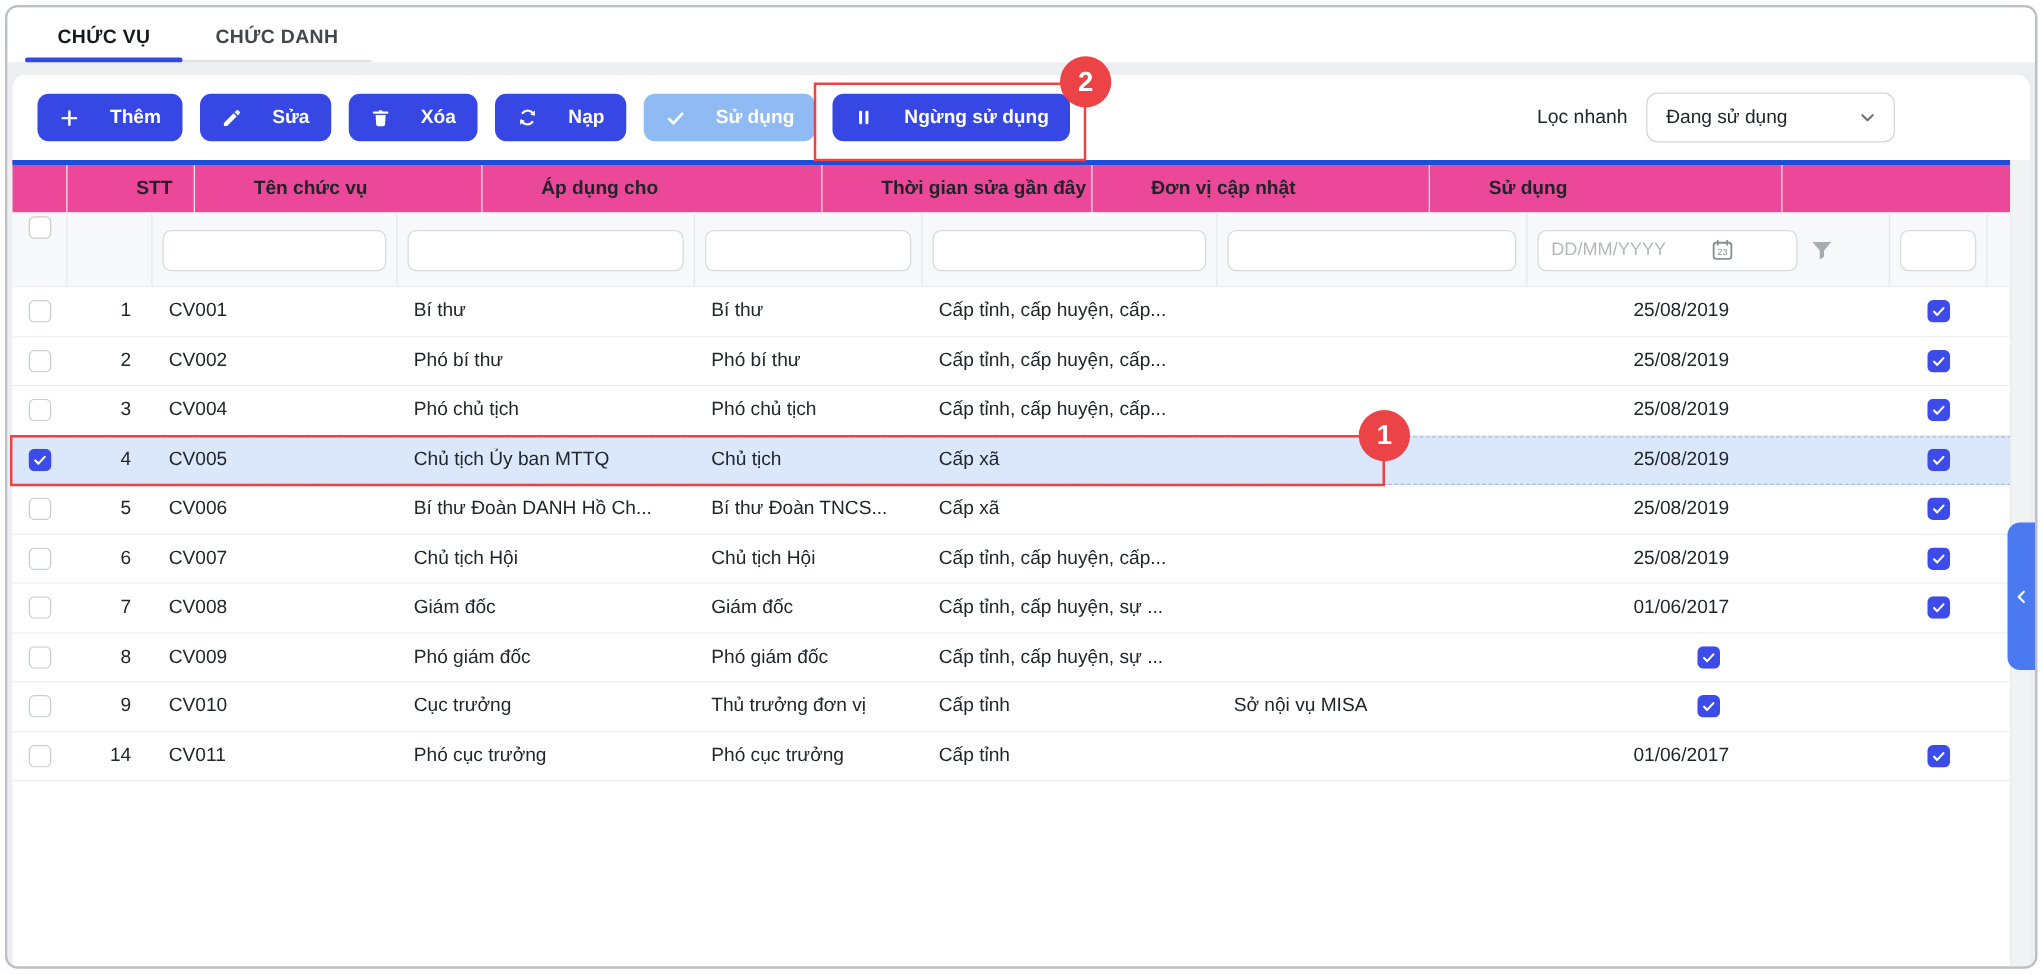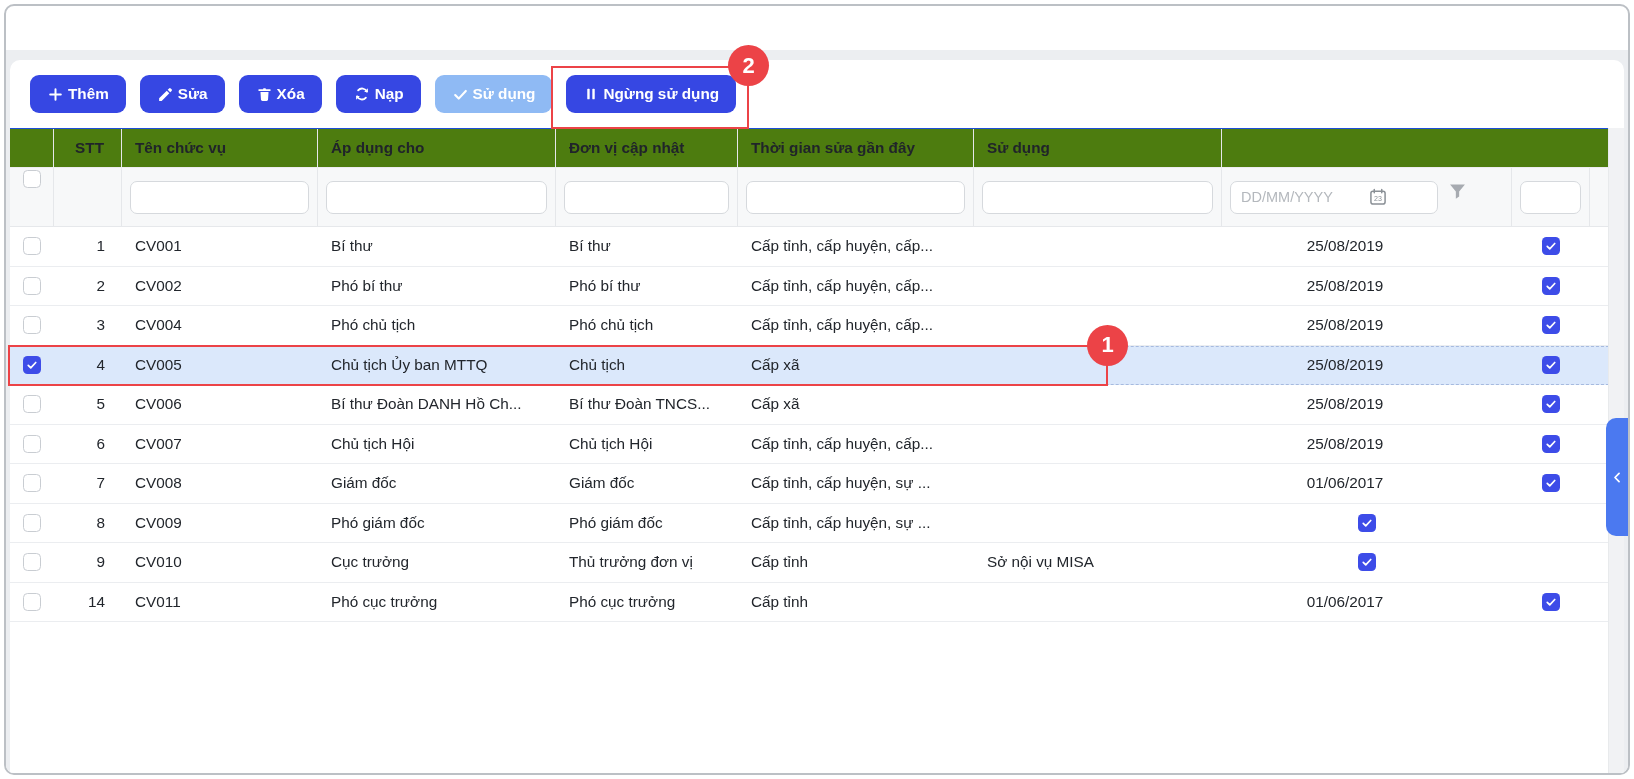--- a/index.html
+++ b/index.html
@@ -19,21 +19,21 @@
        letter-spacing:.3px;position:relative;cursor:pointer;white-space:nowrap;}
   .tab.active{color:#16181d;}
   .tab.active::after{content:"";position:absolute;left:0;right:0;bottom:-2px;height:4px;
        background:#3647e3;border-radius:2px;}
   
   .body-region{position:absolute;top:44px;left:0;right:0;bottom:0;background:#eceef1;}
   .card{position:absolute;top:10px;left:4px;right:4px;bottom:0;background:#fff;
         border-radius:10px 10px 0 0;overflow:visible;}
   
   .toolbar{display:flex;align-items:center;height:38px;padding:15px 20px;}
-  .btn{display:inline-flex;align-items:center;gap:4px;height:38px;padding:0 17px;
+  .btn{display:inline-flex;align-items:center;gap:24px;height:38px;padding:0 17px;
        background:#3647e3;color:#fff;border:none;border-radius:9px;
        font-family:inherit;font-size:15.3px;font-weight:600;cursor:pointer;white-space:nowrap;}
   .btn + .btn, .btn-wrap{margin-left:14px;}
   .btn.disabled{background:#8fbaf4;cursor:default;}
   .btn-wrap{position:relative;display:inline-flex;}
   .btn-wrap .btn{margin-left:0;}
   .red-outline{position:absolute;left:-15px;right:-13px;top:-9px;bottom:-16px;
        border:2px solid #ec4347;pointer-events:none;z-index:4;}
   .badge{width:41px;height:41px;border-radius:50%;background:#ec4347;color:#fff;
        font-size:22px;font-weight:700;display:flex;align-items:center;justify-content:center;
@@ -41,35 +41,35 @@
   .badge-btn{right:-33px;top:-30px;}
   .icon{display:inline-flex;flex:0 0 auto;}
   .filter-group{margin-left:auto;display:flex;align-items:center;gap:15px;margin-right:88px;}
   .filter-label{font-size:15.5px;color:#22262c;}
   .select{width:170px;height:38px;border:1px solid #d3d6da;border-radius:9px;background:#fff;
        display:flex;align-items:center;justify-content:space-between;padding:0 12px 0 15px;
        font-size:15.3px;color:#22262c;cursor:pointer;}
   
   .grid{position:absolute;top:68px;left:0;right:0;bottom:0;
         --cols:44px 68px 196px 238px 182px 236px 248px 290px 78px 1fr;}
-  .hdr-row{display:grid;grid-template-columns:var(--cols);height:38px;background:#4d7c0f;
-        border-top:1px solid #1d4ed8;}
+  .hdr-row{display:grid;grid-template-columns:var(--cols);height:38px;background:#ec4899;
+        border-top:4px solid #1d4ed8;gap:34px;}
   .hdr-cell{display:flex;align-items:center;padding:0 13px;font-size:15.3px;font-weight:700;
         color:#20242a;border-right:1px solid #e5e7ea;overflow:hidden;white-space:nowrap;}
   .hdr-cell.no-border{border-right:none;}
   .hdr-cell.right{justify-content:flex-end;padding-right:17px;}
   .flt-row{display:grid;grid-template-columns:var(--cols);height:58px;background:#f7f8f9;
         border-top:1px solid #ededf0;border-bottom:1px solid #e6e8eb;}
   .flt-cell{display:flex;align-items:center;padding:0 8px;border-right:1px solid #e5e7ea;}
   .flt-cell.no-border{border-right:none;}
   .flt-cell.cb-cell{justify-content:center;align-items:flex-start;padding-top:2px;}
   input.flt{width:100%;height:31px;border:1px solid #d6d9dd;border-radius:7px;background:#fff;
         padding:0 10px;font-family:inherit;font-size:14.5px;color:#2a2e34;outline:none;min-width:0;}
   input.flt::placeholder{color:#b4b8bd;}
-  .date-wrap{position:relative;flex:1;display:flex;align-items:flex-start;}
+  .date-wrap{position:relative;flex:1;display:flex;align-items:center;}
   .date-wrap input.flt{padding-right:32px;width:164px;flex:0 0 164px;}
   .cal-icon{position:absolute;left:138px;top:50%;transform:translateY(-50%);}
   .funnel{margin-left:9px;display:inline-flex;}
   
   .cb{width:18px;height:18px;border:1.5px solid #c9cdd2;border-radius:4.5px;background:#fff;
       box-sizing:border-box;display:inline-flex;align-items:center;justify-content:center;
       cursor:pointer;flex:0 0 auto;}
   .cb svg{display:none;}
   .cb.checked{background:#3d4ce8;border:none;}
   .cb.checked svg{display:block;}
@@ -91,20 +91,26 @@
        border-left:1px solid #e8eaec;}
   .panel-handle{position:absolute;right:0;top:412px;width:22px;height:118px;background:#4b79f0;
        border-radius:10px 0 0 10px;display:flex;align-items:center;justify-content:center;
        cursor:pointer;z-index:8;}
 </style>
 </head>
 <body>
 
 <div class="window">
 
+  <div class="tabbar">
+    <div class="tabs">
+      <div class="tab active">CHỨC VỤ</div>
+      <div class="tab">CHỨC DANH</div>
+    </div>
+  </div>
 
   <div class="body-region">
     <div class="card">
 
       <div class="toolbar">
         <button class="btn">
           <span class="icon">
             <svg width="17" height="17" viewBox="0 0 24 24">
                 <path d="M12 4.5v15M4.5 12h15" stroke="#fff" stroke-width="2.8" stroke-linecap="round" fill="none"></path>
               </svg>
@@ -155,30 +161,41 @@
                   <rect x="6.4" y="4" width="3.6" height="16" rx="1.3" fill="#fff"></rect>
                   <rect x="14" y="4" width="3.6" height="16" rx="1.3" fill="#fff"></rect>
                 </svg>
             </span>
             <span>Ngừng sử dụng</span>
           </button>
           <span class="red-outline"></span>
           <span class="badge badge-btn">2</span>
         </span>
 
+        <div class="filter-group">
+          <span class="filter-label">Lọc nhanh</span>
+          <div class="select">
+            <span>Đang sử dụng</span>
+            <span class="icon">
+              <svg width="18" height="18" viewBox="0 0 24 24">
+                  <path d="M6.5 9.5 12 15l5.5-5.5" stroke="#6b7178" stroke-width="2.2" fill="none" stroke-linecap="round" stroke-linejoin="round"></path>
+                </svg>
+            </span>
+          </div>
+        </div>
       </div>
 
       <div class="grid">
         <div class="hdr-row">
           <div class="hdr-cell"></div>
           <div class="hdr-cell right">STT</div>
           <div class="hdr-cell">Tên chức vụ</div>
           <div class="hdr-cell">Áp dụng cho</div>
+          <div class="hdr-cell">Thời gian sửa gần đây</div>
           <div class="hdr-cell">Đơn vị cập nhật</div>
-          <div class="hdr-cell">Thời gian sửa gần đây</div>
           <div class="hdr-cell">Sử dụng</div>
           <div class="hdr-cell no-border"></div>
         </div>
 
         <div class="flt-row">
           <div class="flt-cell cb-cell">
             <span class="cb">
               
             </span>
           </div>

